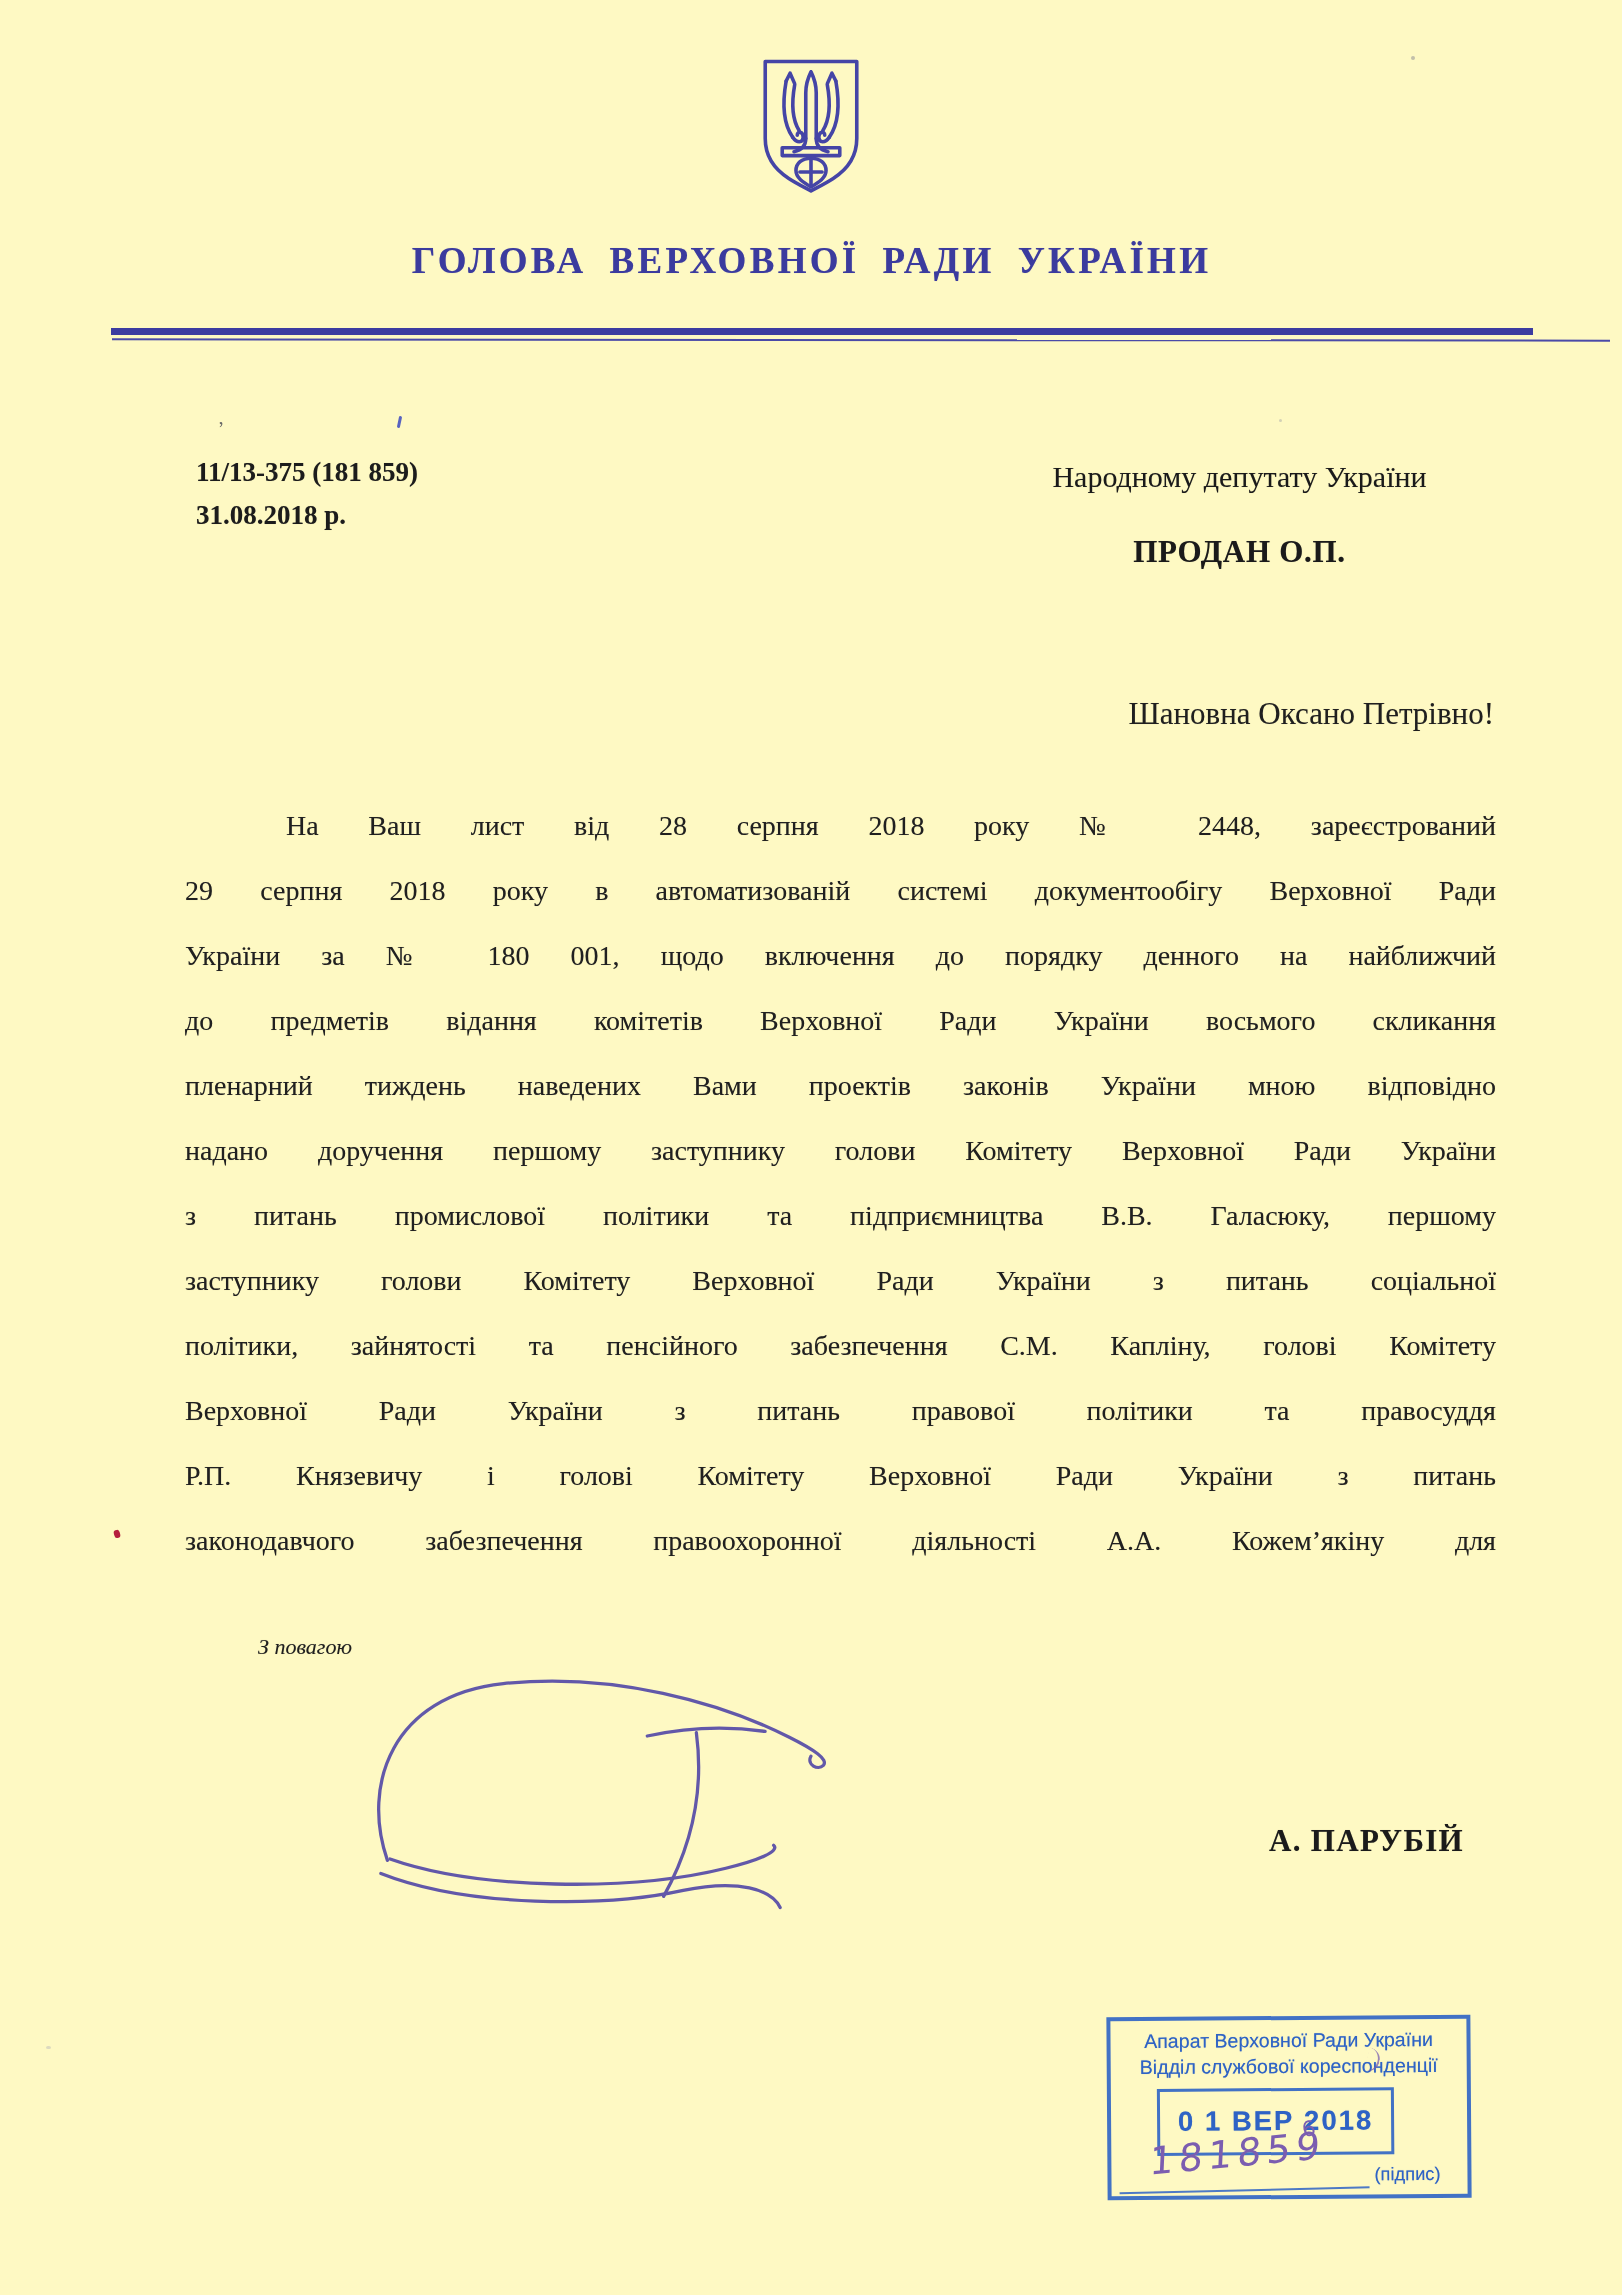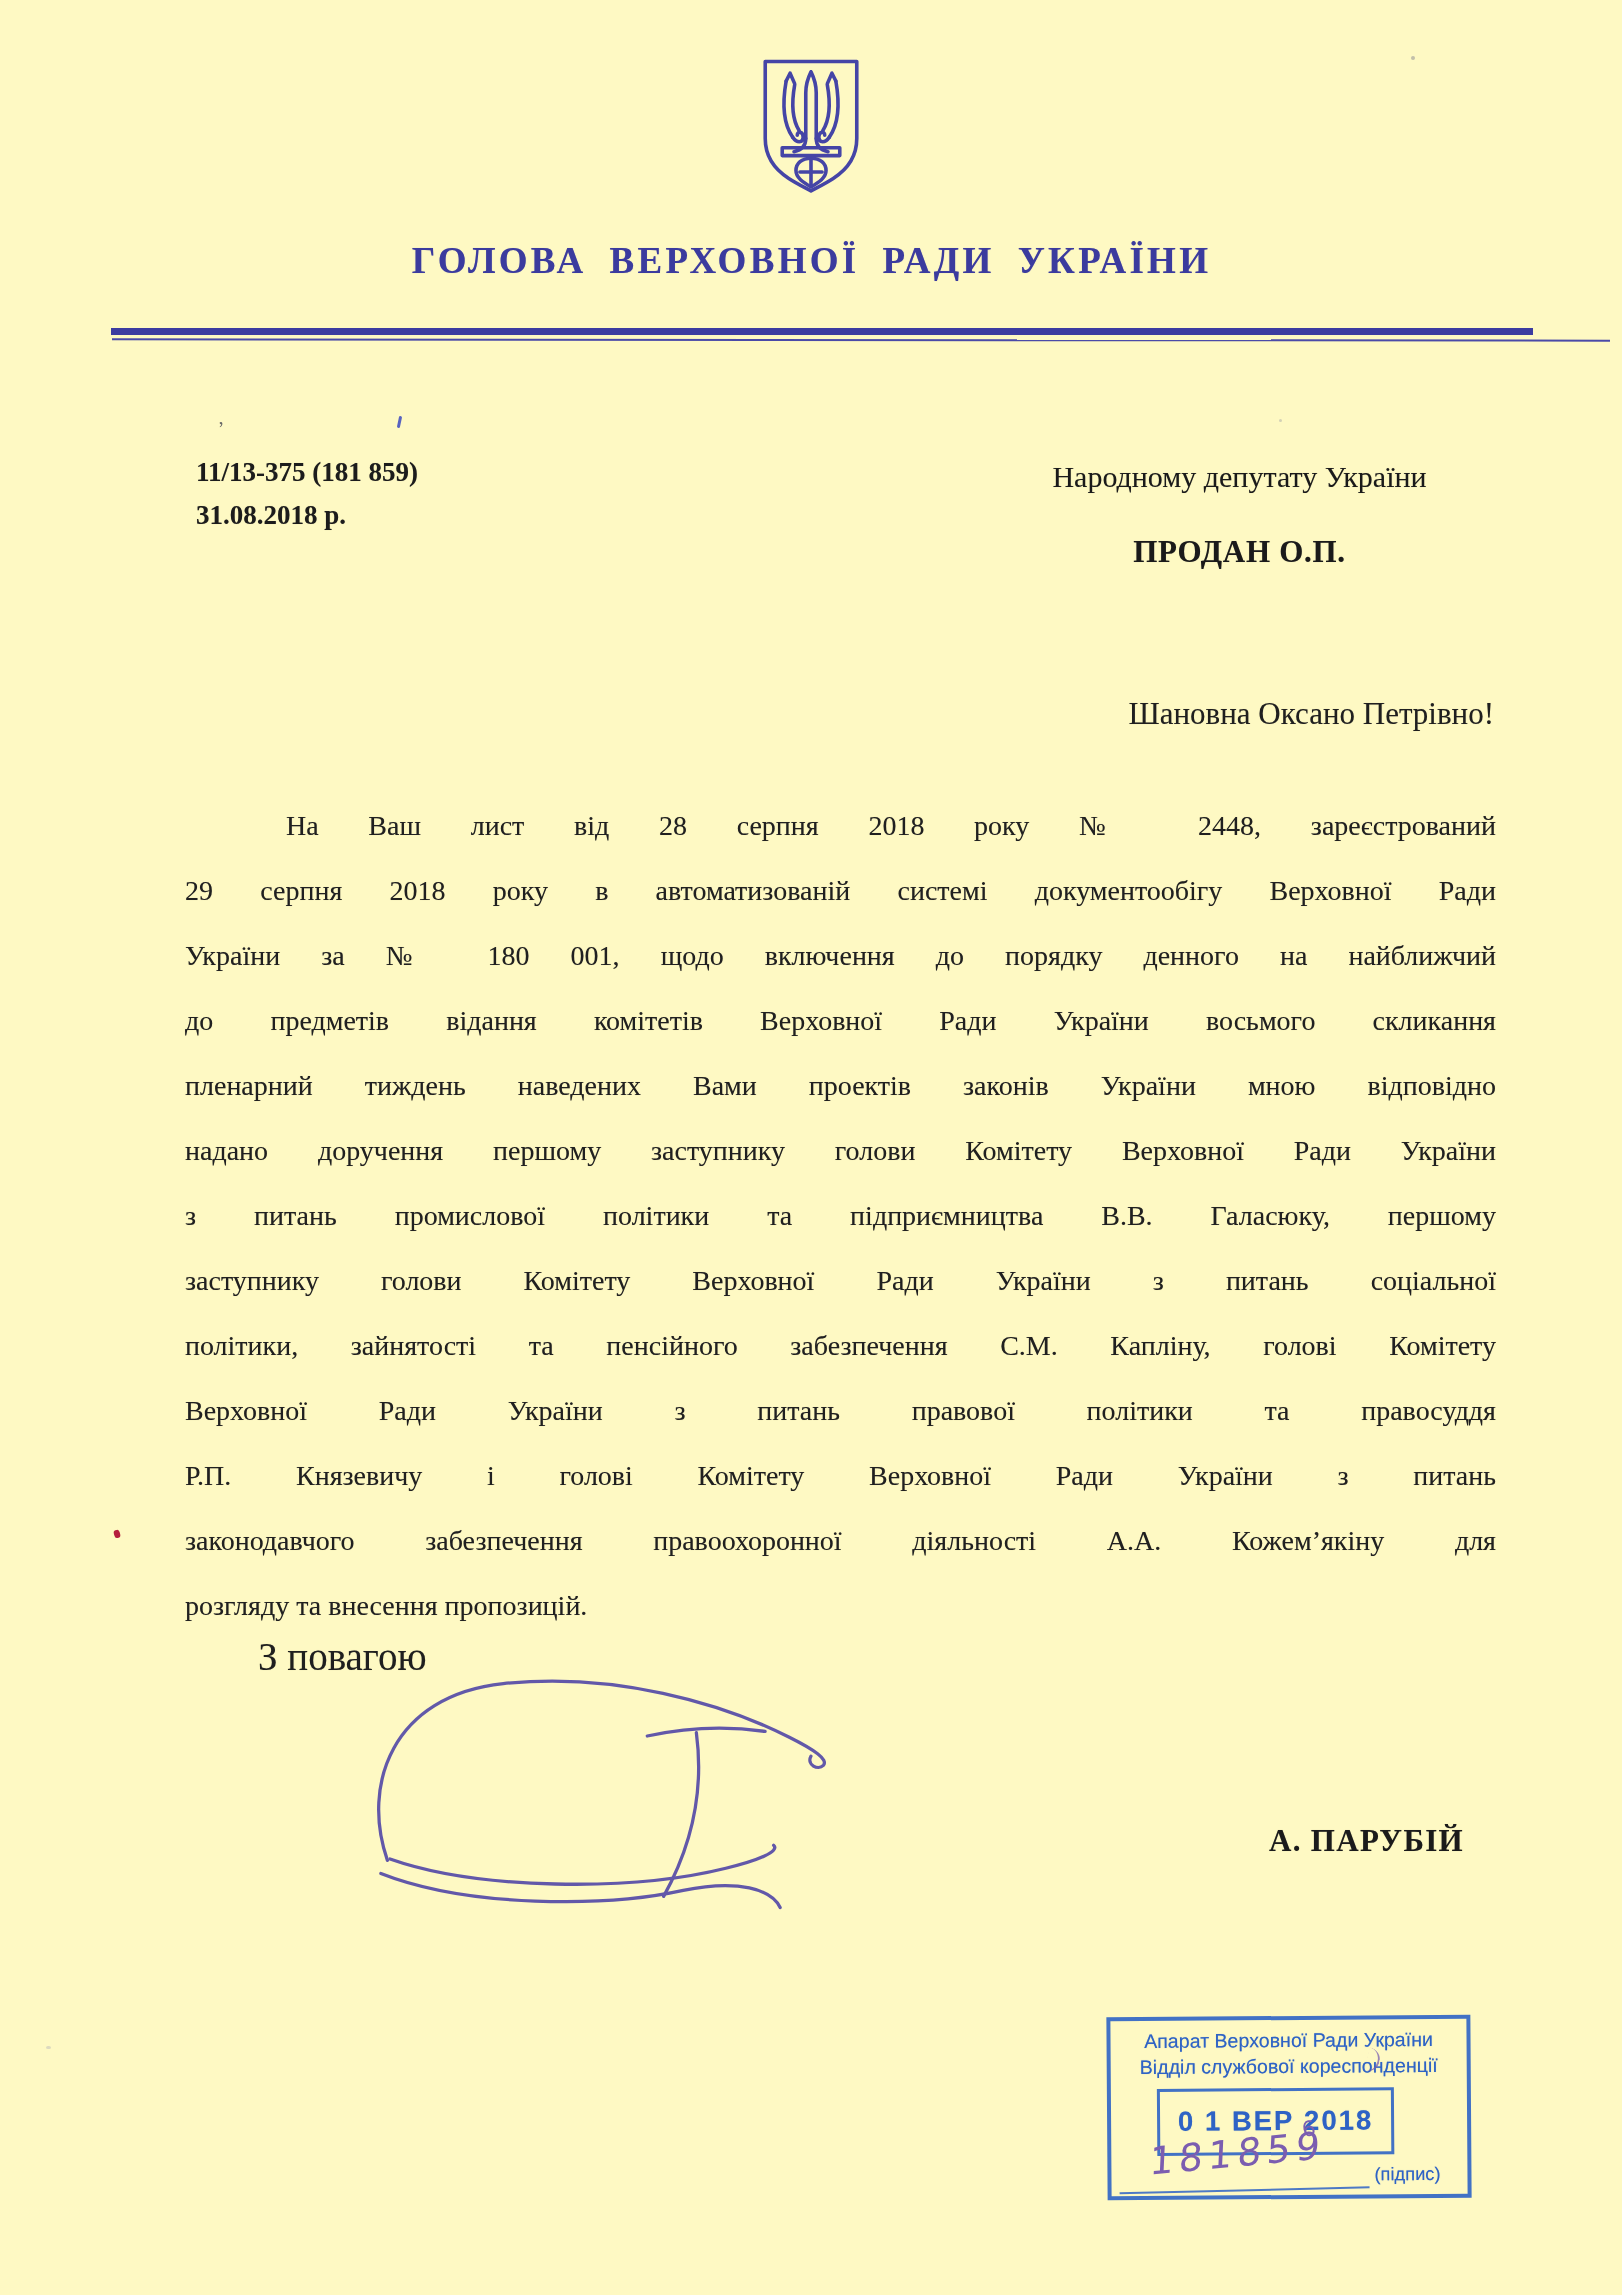--- a/index.html
+++ b/index.html
@@ -40,22 +40,22 @@
   .body-line{
     font-size:28px; line-height:65px; color:#202020;
     text-align:justify; text-align-last:justify;
     text-shadow:0 0 0.7px rgba(35,35,35,.3);
     white-space:nowrap; 
   }
   .body-line.justified{white-space:normal;}
   .body-line.first{text-indent:101px;}
   .body-line.last{text-align-last:left;}
 
-  .valediction{left:258px; top:1634px; font-size:39px; color:#1f1f1f;
-    text-shadow:0 0 0.7px rgba(30,30,30,.3);}
+  .valediction{left:258px; top:1634px; font-size:22px; color:#1f1f1f;
+    text-shadow:0 0 0.7px rgba(30,30,30,.3);font-style:italic;}
   .signature-svg{left:356px; top:1664px; width:504px; height:252px;}
   .signer-name{left:1269px; top:1823px; font-size:31px; font-weight:bold;
     letter-spacing:1.3px; color:#1b1b1b; text-shadow:0 0 0.7px rgba(25,25,25,.35);}
 
   
   .stamp{
     left:1107px; top:2016px; width:364px; height:183px;
     border:4.6px solid rgba(46,99,197,.9); transform:rotate(-.4deg);
     box-sizing:border-box; color:#2e63c5;
     font-family:"Liberation Sans", sans-serif;
@@ -142,21 +142,20 @@
     <div class="body-line justified">України за № 180 001, щодо включення до порядку денного на найближчий</div>
     <div class="body-line justified">до предметів відання комітетів Верховної Ради України восьмого скликання</div>
     <div class="body-line justified">пленарний тиждень наведених Вами проектів законів України мною відповідно</div>
     <div class="body-line justified">надано доручення першому заступнику голови Комітету Верховної Ради України</div>
     <div class="body-line justified">з питань промислової політики та підприємництва В.В. Галасюку, першому</div>
     <div class="body-line justified">заступнику голови Комітету Верховної Ради України з питань соціальної</div>
     <div class="body-line justified">політики, зайнятості та пенсійного забезпечення С.М. Капліну, голові Комітету</div>
     <div class="body-line justified">Верховної Ради України з питань правової політики та правосуддя</div>
     <div class="body-line justified">Р.П. Князевичу і голові Комітету Верховної Ради України з питань</div>
     <div class="body-line justified">законодавчого забезпечення правоохоронної діяльності А.А. Кожем’якіну для</div>
-    <div class="body-line justified last">розгляду та внесення пропозицій.</div>
   </div>
 
   <div class="abs valediction">З повагою</div>
 
   <svg class="abs signature-svg" viewBox="0 0 770 385">
     <g fill="none" stroke="#5a50a8" stroke-width="5" stroke-linecap="round" opacity=".95">
       <path d="M 48 300 C 8 185 55 48 225 30 C 395 12 560 60 662 112 C 700 131 722 146 714 155 C 706 163 688 154 695 141"></path>
       <path d="M 445 110 C 505 97 570 95 625 103"></path>
       <path d="M 520 105 C 530 180 520 265 470 355"></path>
       <path d="M 52 298 C 185 345 420 348 565 312 C 615 300 648 286 638 277"></path>

